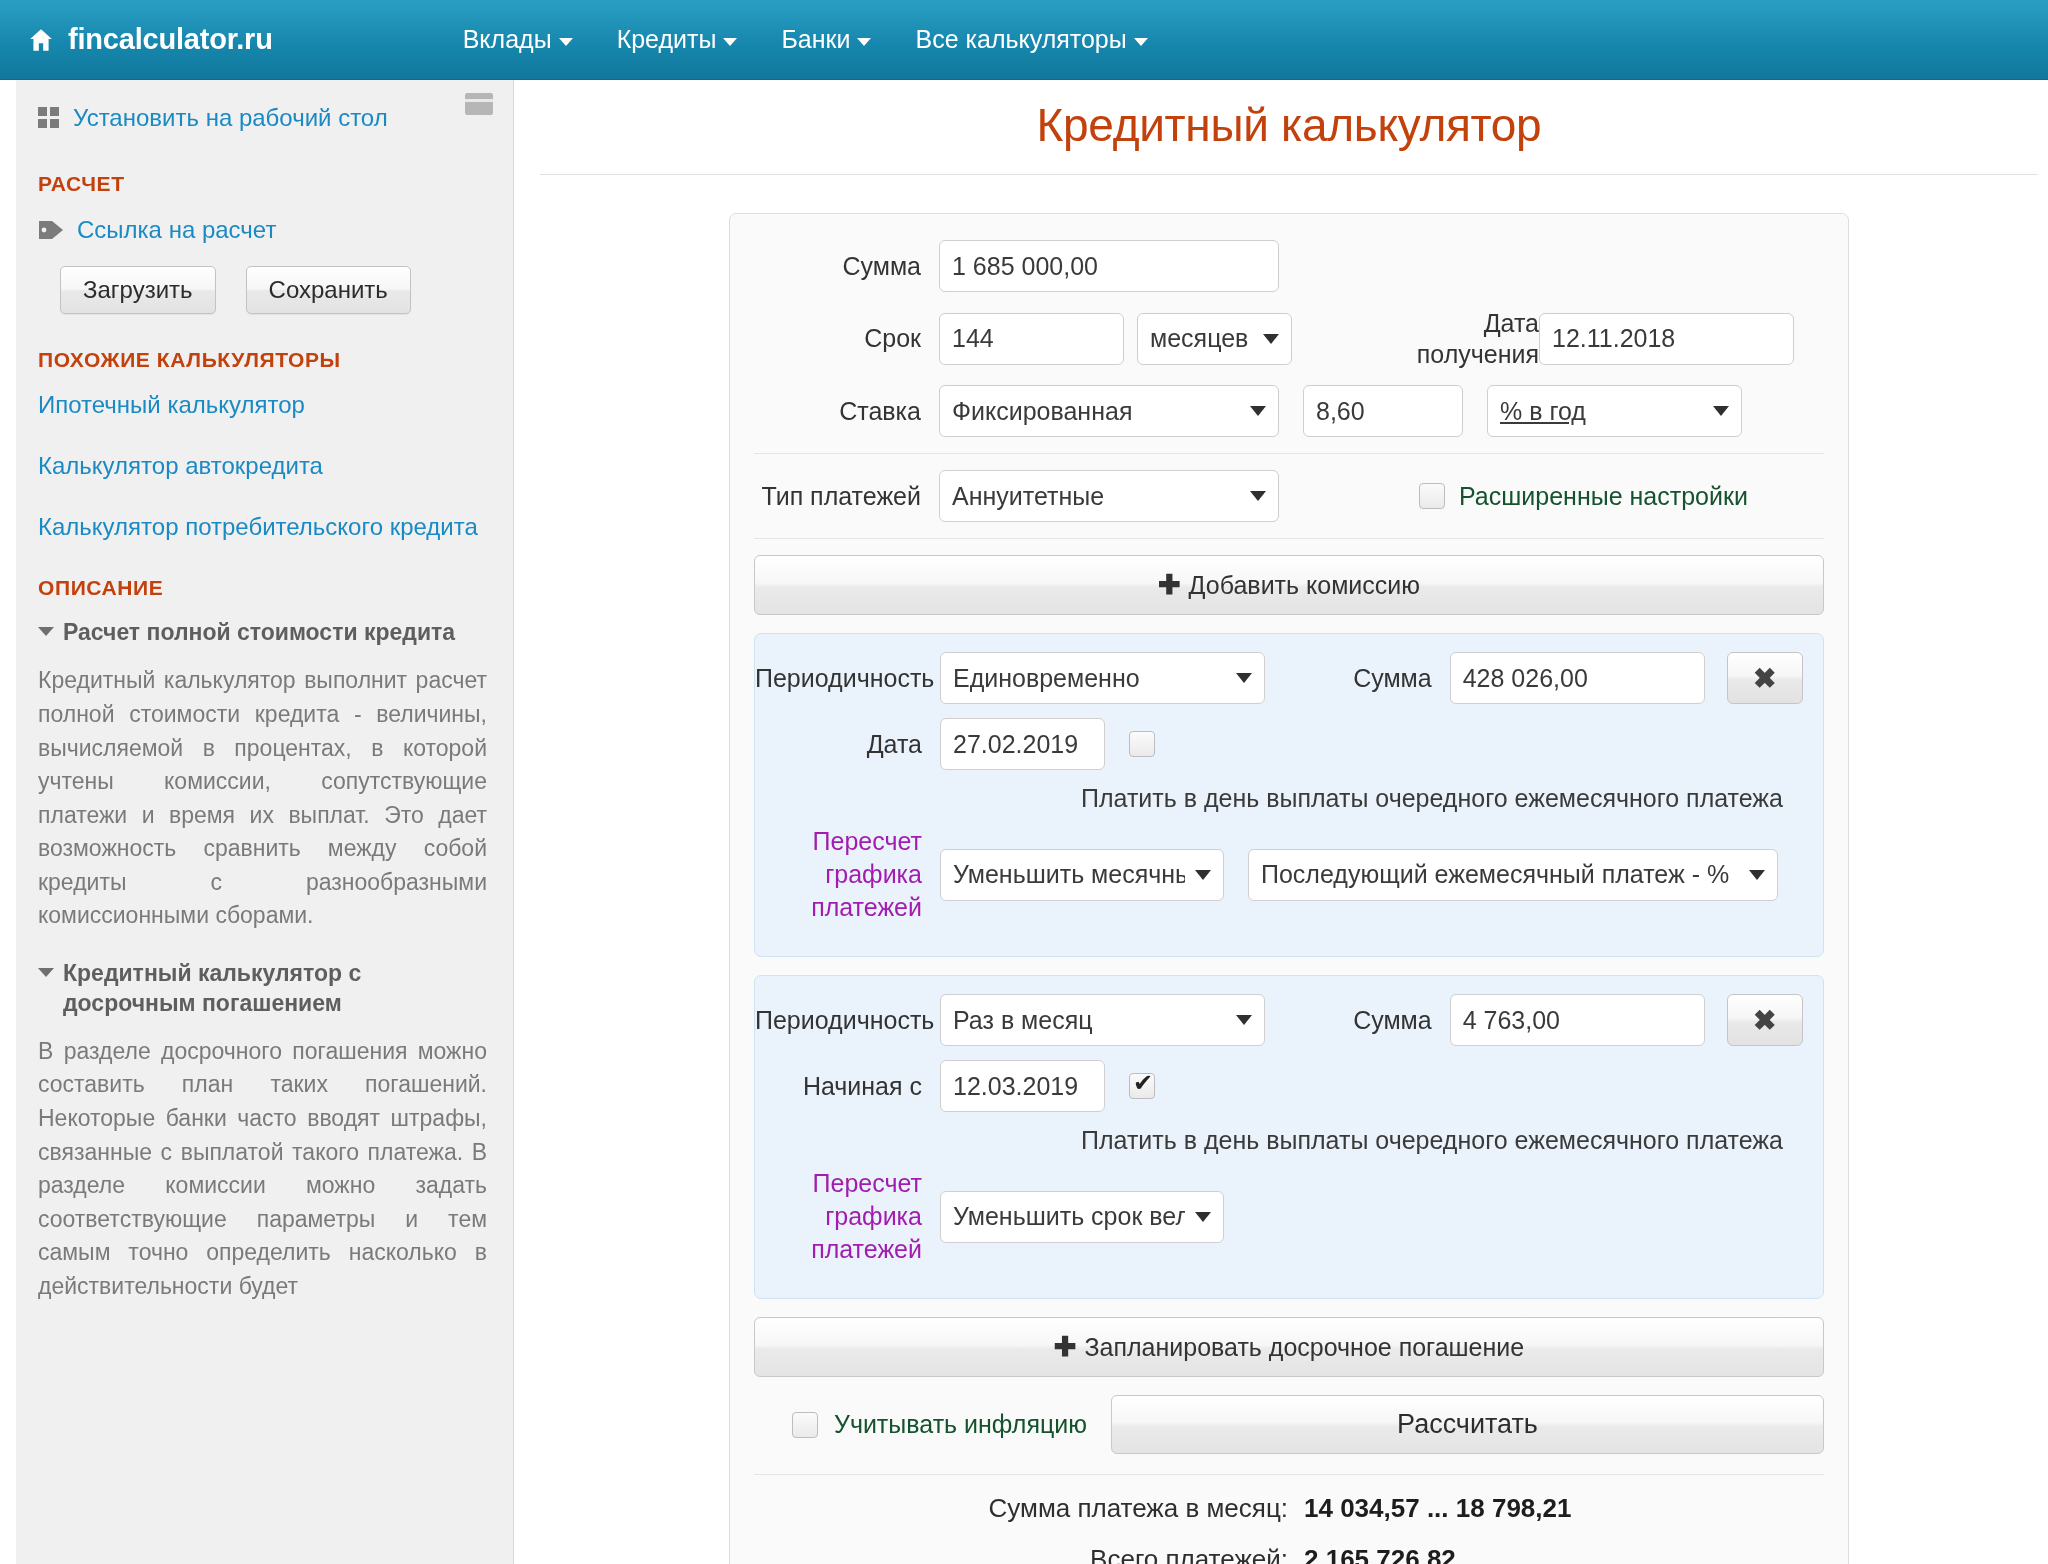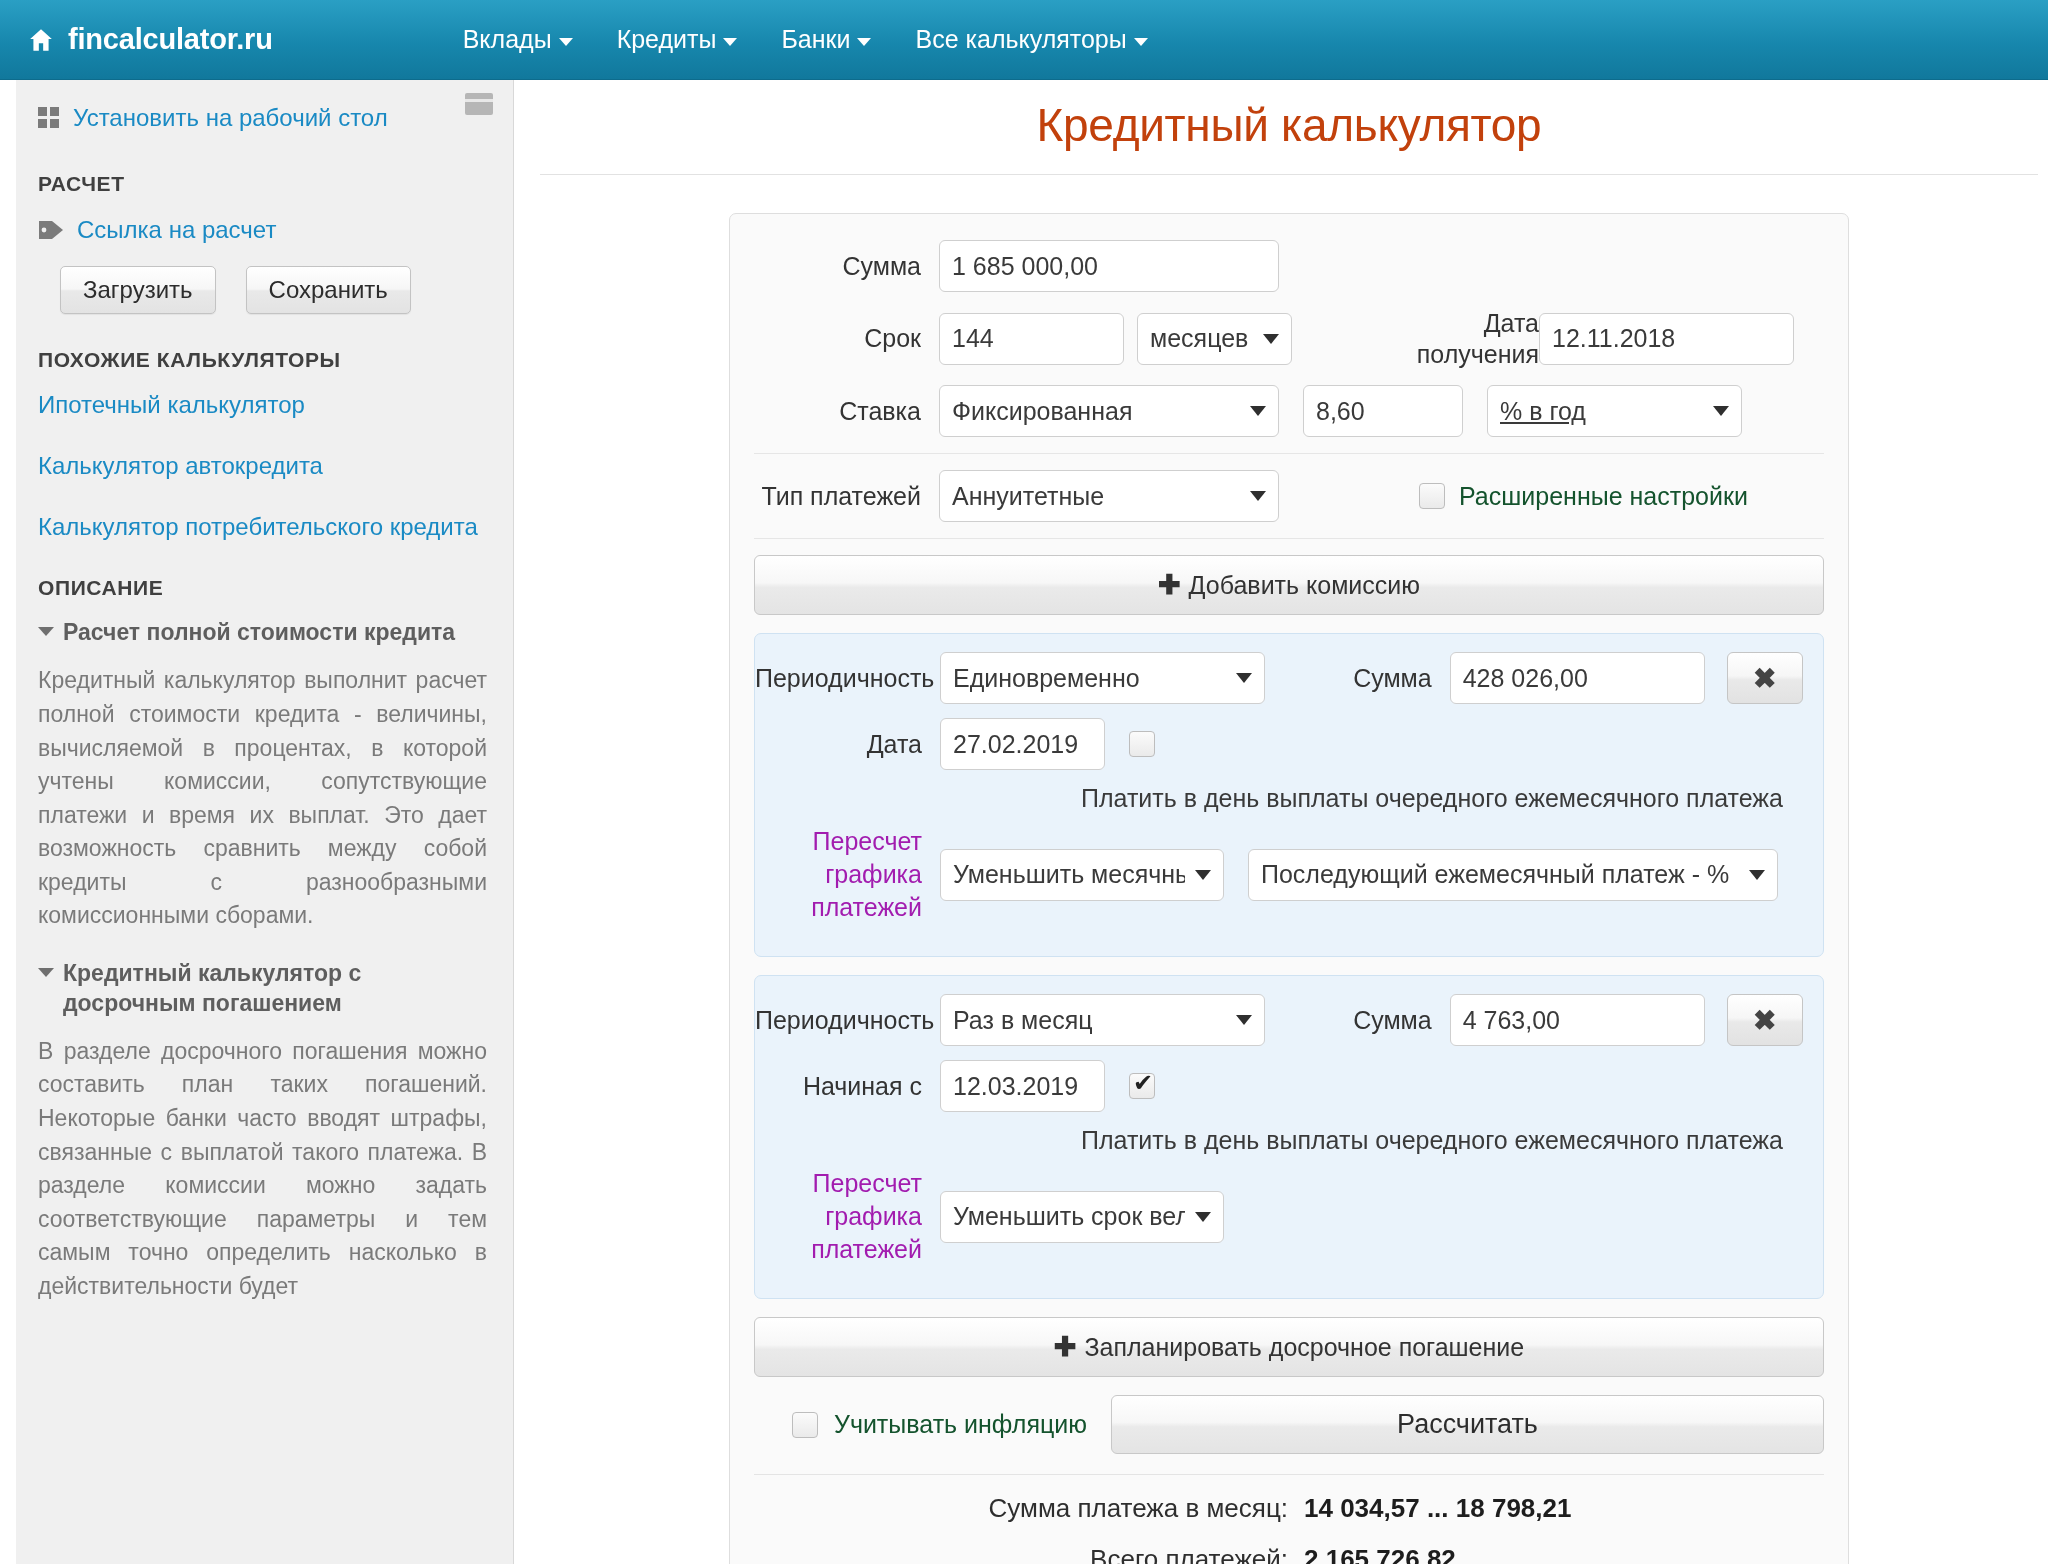--- a/index.html
+++ b/index.html
@@ -49,21 +49,21 @@
   .sb-scroll-handle {
     position:absolute; right:20px; top:13px; width:28px; height:22px;
     background:#b6b6b6; border-radius:2px;
   }
   .sb-scroll-handle::before{
     content:""; position:absolute; left:0; top:6px; width:28px; height:3px; background:#e8e8e8;
   }
   .sb-row { display:flex; align-items:flex-start; gap:13px; margin-bottom: 8px; }
   .sb-link { color:#1a8ac4; font-size:24px; text-decoration:none; line-height:1.34; }
   .sb-heading {
-    color:#404040; font-size:21px; font-weight:bold; letter-spacing:0.6px;
+    color:#c2410c; font-size:21px; font-weight:bold; letter-spacing:0.6px;
     margin: 34px 0 18px 0; text-transform:uppercase;
   }
   .sb-heading.first { margin-top: 38px; }
   .icon-grid { width:22px; height:22px; flex:0 0 22px; margin-top:5px; }
   .icon-tag   { width:26px; height:22px; flex:0 0 26px; margin-top:5px; }
   .sb-buttons { display:flex; gap:30px; margin: 20px 0 0 22px; }
   .btn3d {
     background: linear-gradient(to bottom,#ffffff 0%, #f6f6f6 48%, #e9e9e9 52%, #e3e3e3 100%);
     border:1px solid #c3c3c3; border-radius:5px;
     font-size:24px; color:#2c2c2c; padding: 9px 22px;

